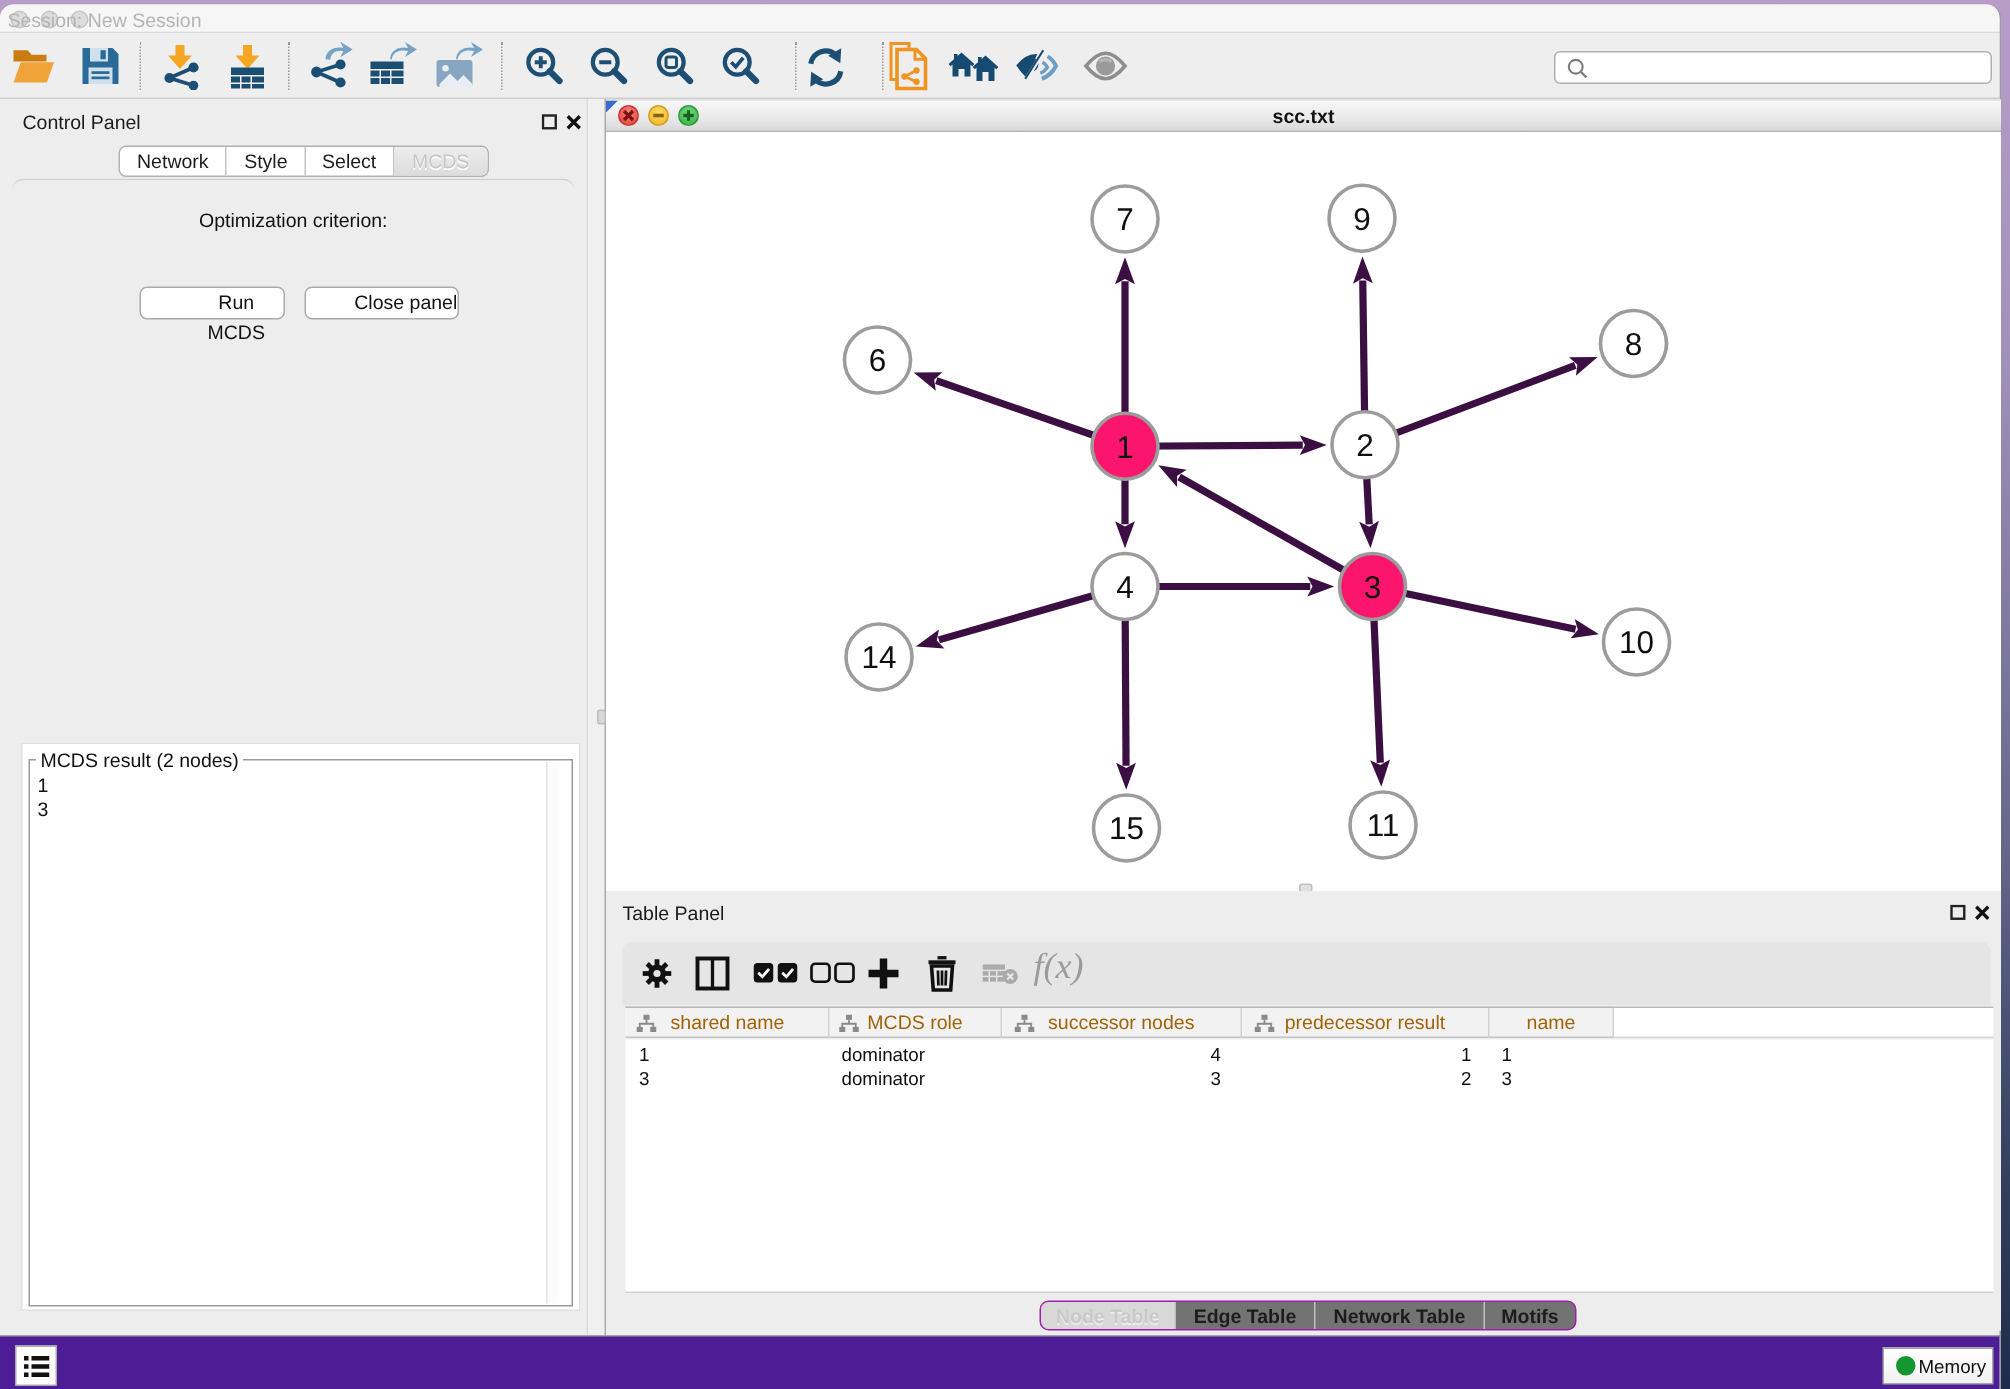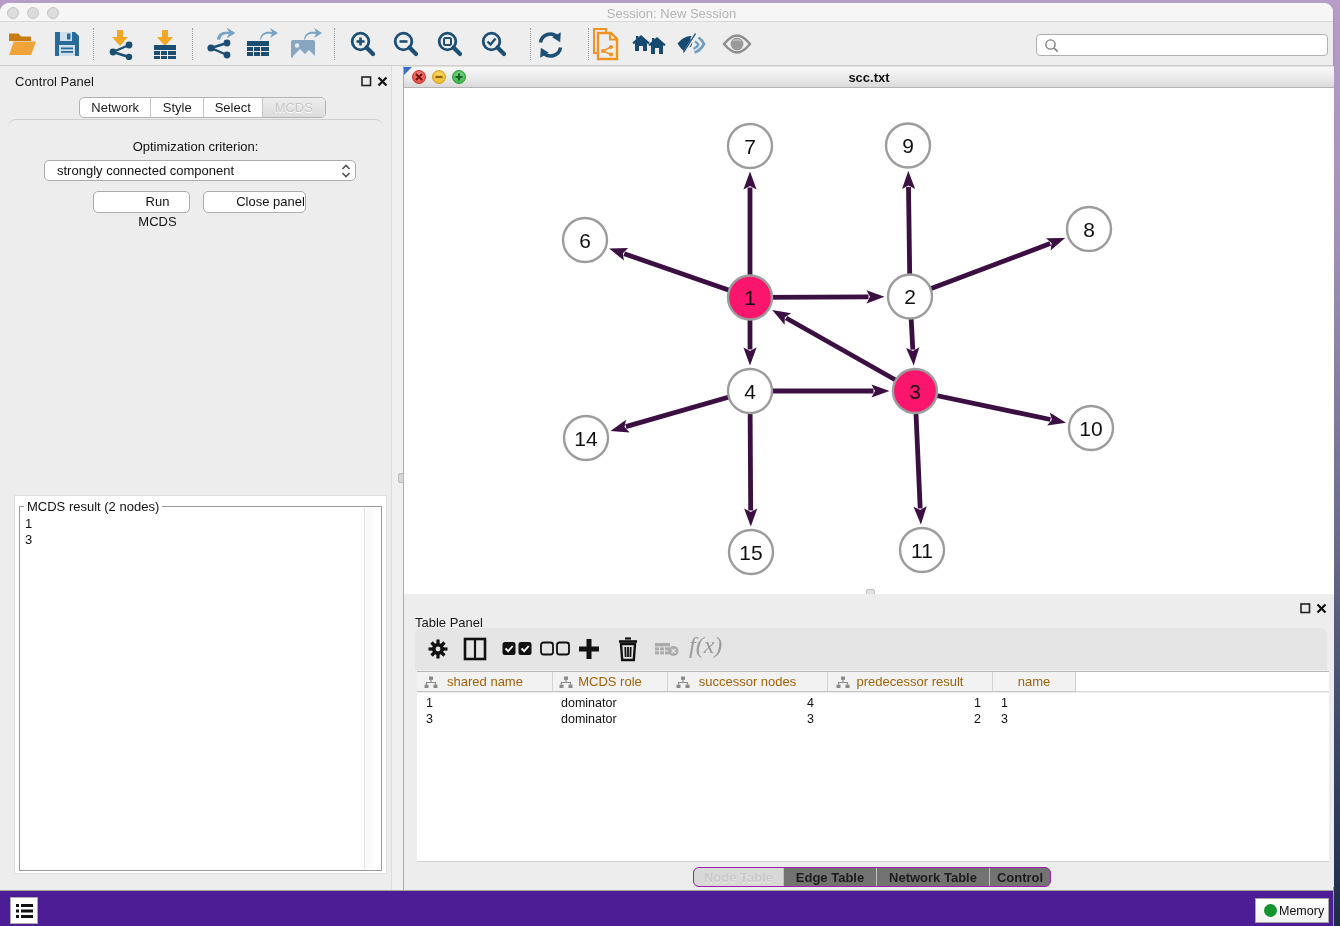--- a/index.html
+++ b/index.html
@@ -14,21 +14,21 @@
   position:absolute; left:0; top:3px; width:1334px; height:923px;
   background:#ededed; border-radius:9px 9px 0 0;
   border-right:1px solid #9a9aa5;
 }
 .titlebar {
   position:absolute; left:0; top:0; width:100%; height:19px;
   background:#f6f6f6; border-radius:9px 9px 0 0; border-bottom:1px solid #d8d8d8;
 }
 .tl-circle { position:absolute; top:4px; width:12px; height:12px; border-radius:50%;
   background:#dcdcdc; border:1px solid #c6c6c6; }
-.title-text { position:absolute; top:3px; left:5px; width:100%; text-align:center;
+.title-text { position:absolute; top:3px; left:5px; width:100%; 
   font-size:13px; color:#b4b4b4; }
 .toolbar { position:absolute; left:0; top:19px; width:100%; height:44px;
   background:#eeeeee; border-bottom:1px solid #cfcfcf; }
 .tsep { position:absolute; top:6px; height:32px; width:0;
   border-left:1px dotted #9a9a9a; }
 .searchbox { position:absolute; left:1036px; top:12px; width:292px; height:22px;
   background:#fff; border:1px solid #b0b0b0; border-radius:4px; }
 .statusbar { position:absolute; left:0; top:887px; width:100%; height:36px;
   background:#4c1d95; border-top:1px solid #a3a3a3; }
 .cp { position:absolute; left:0; top:63px; width:391px; height:824px; background:#ededed; }
@@ -235,26 +235,20 @@
         <path d="M1.5 1.5 L9.5 9.5 M9.5 1.5 L1.5 9.5" stroke="#111" stroke-width="2.2"></path>
       </svg>
   <div class="seg" style="left:79px;top:31px;width:247px;height:21px;">
     <div style="width:72px;">Network</div>
     <div style="width:53px;">Style</div>
     <div style="width:59px;">Select</div>
     <div style="width:63px;background:linear-gradient(#ededed,#dcdcdc);color:#c6c6c6;text-shadow:0 1px 0 #fff;">MCDS</div>
   </div>
   <div class="abs" style="left:8px;top:53px;width:375px;height:8px;border-top:1px solid #cfcfcf;border-radius:8px 8px 0 0;"></div>
   <div class="abs" style="left:0;top:73px;width:391px;text-align:center;font-size:13px;color:#111;">Optimization criterion:</div>
-  <div class="combo">strongly connected component
-    <svg class="abs" style="right:4px;top:3px" width="10" height="14" viewBox="0 0 10 14">
-      <path d="M1.5 5 L5 1.5 L8.5 5" fill="none" stroke="#555" stroke-width="1.6"></path>
-      <path d="M1.5 9 L5 12.5 L8.5 9" fill="none" stroke="#555" stroke-width="1.6"></path>
-    </svg>
-  </div>
   <div class="btn" style="left:93px;top:125px;width:97px;">Run MCDS</div>
   <div class="btn" style="left:203px;top:125px;width:103px;">Close panel</div>
 
   <div class="abs" style="left:14px;top:429px;width:373px;height:379px;background:#fff;border:1px solid #e0e0e0;">
     <div class="abs" style="left:4px;top:10px;width:363px;height:365px;border:1px solid #9a9a9a;"></div>
     <div class="abs" style="left:9px;top:3px;background:#fff;padding:0 3px;font-size:13px;color:#111;">MCDS result (2 nodes)</div>
     <div class="abs" style="left:10px;top:20px;font-size:13px;color:#111;line-height:16px;">1<br>3</div>
     <div class="abs" style="left:349px;top:12px;width:9px;height:361px;background:#fbfbfb;border-left:1px solid #e3e3e3;"></div>
   </div>
  </div>
@@ -335,21 +329,21 @@
           <circle cx="182.0" cy="350.0" r="22.0" fill="#ffffff" stroke="#9c9c9c" stroke-width="2.4"></circle>
           <text x="182.0" y="357.5" font-size="21" fill="#101010" text-anchor="middle">14</text>
           <circle cx="347.0" cy="464.0" r="22.0" fill="#ffffff" stroke="#9c9c9c" stroke-width="2.4"></circle>
           <text x="347.0" y="471.5" font-size="21" fill="#101010" text-anchor="middle">15</text>
         </svg>
   </div>
   <div class="abs" style="left:462px;top:523px;width:9px;height:6px;background:#e0e0e0;border:1px solid #c0c0c0;border-radius:2px;"></div>
  </div>
 
  <div class="tp">
-  <div class="ptitle abs" style="left:11px;top:21px;">Table Panel</div>
+  <div class="ptitle abs" style="left:11px;top:7px;">Table Panel</div>
   <svg class="abs" style="left:896px;top:9px" width="11" height="11" viewBox="0 0 11 11">
         <rect x="1" y="1" width="8.5" height="8.5" fill="none" stroke="#222" stroke-width="1.6"></rect>
       </svg>
   <svg class="abs" style="left:912px;top:9px" width="11" height="11" viewBox="0 0 11 11">
         <path d="M1.5 1.5 L9.5 9.5 M9.5 1.5 L1.5 9.5" stroke="#111" stroke-width="2.2"></path>
       </svg>
   <div class="tp-toolbar">
 
    <svg class="abs" style="left:13px;top:11px" width="20" height="20" viewBox="0 0 20 20">
      <g fill="#111">
@@ -467,21 +461,21 @@
     <span class="abs" style="left:157px;">dominator</span>
     <span class="abs" style="left:264px;width:146px;text-align:right;">3</span>
     <span class="abs" style="left:424px;width:153px;text-align:right;">2</span>
     <span class="abs" style="left:597px;">3</span>
   </div>
 
   <div class="btab">
     <div style="width:90px;background:#d8d8d8;color:#c9c9c9;text-shadow:0 1px 0 #eee;">Node Table</div>
     <div style="width:93px;">Edge Table</div>
     <div style="width:113px;text-align:center;">Network Table</div>
-    <div style="width:60px;">Control</div>
+    <div style="width:60px;">Motifs</div>
   </div>
  </div>
 
  <div class="statusbar">
   <div class="abs" style="left:10px;top:6px;width:28px;height:27px;background:#fdfdfd;border:1px solid #ababab;">
    <svg class="abs" style="left:5px;top:5px" width="17" height="16" viewBox="0 0 17 16">
      <g fill="#111">
        <rect x="0" y="1" width="3" height="3"></rect>
             <rect x="5" y="1" width="12" height="3"></rect>
        <rect x="0" y="6.5" width="3" height="3"></rect>

